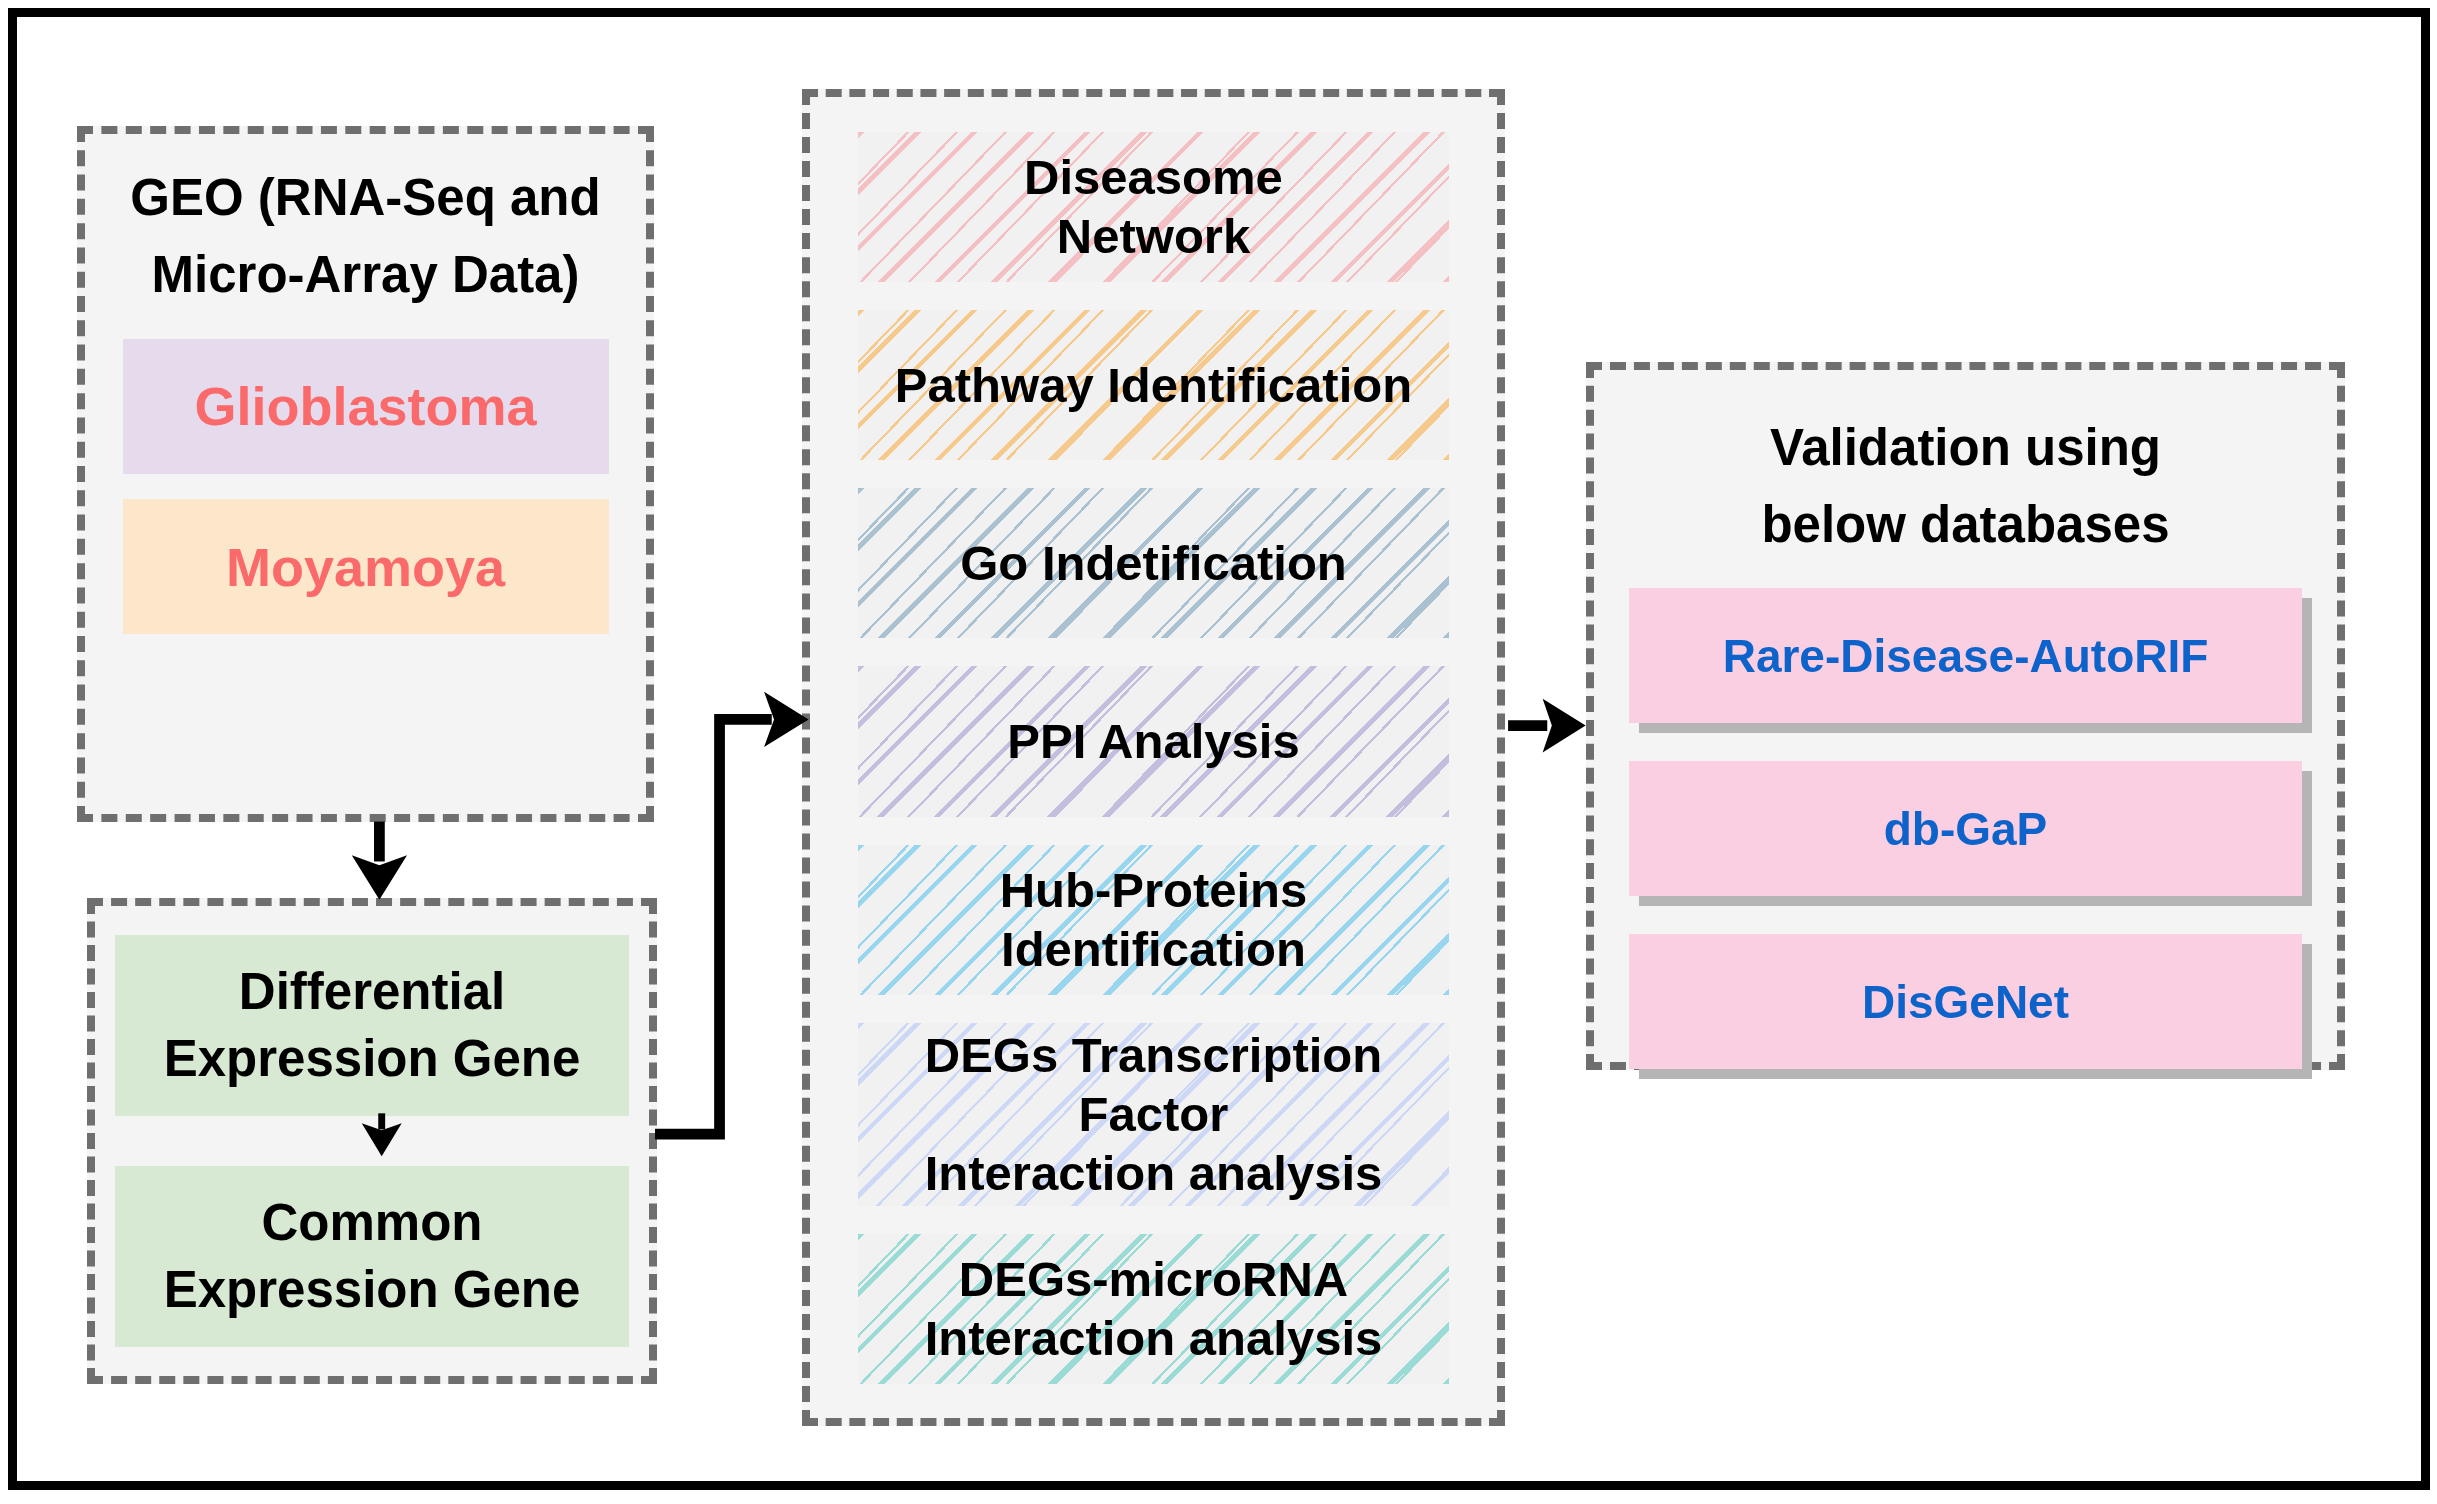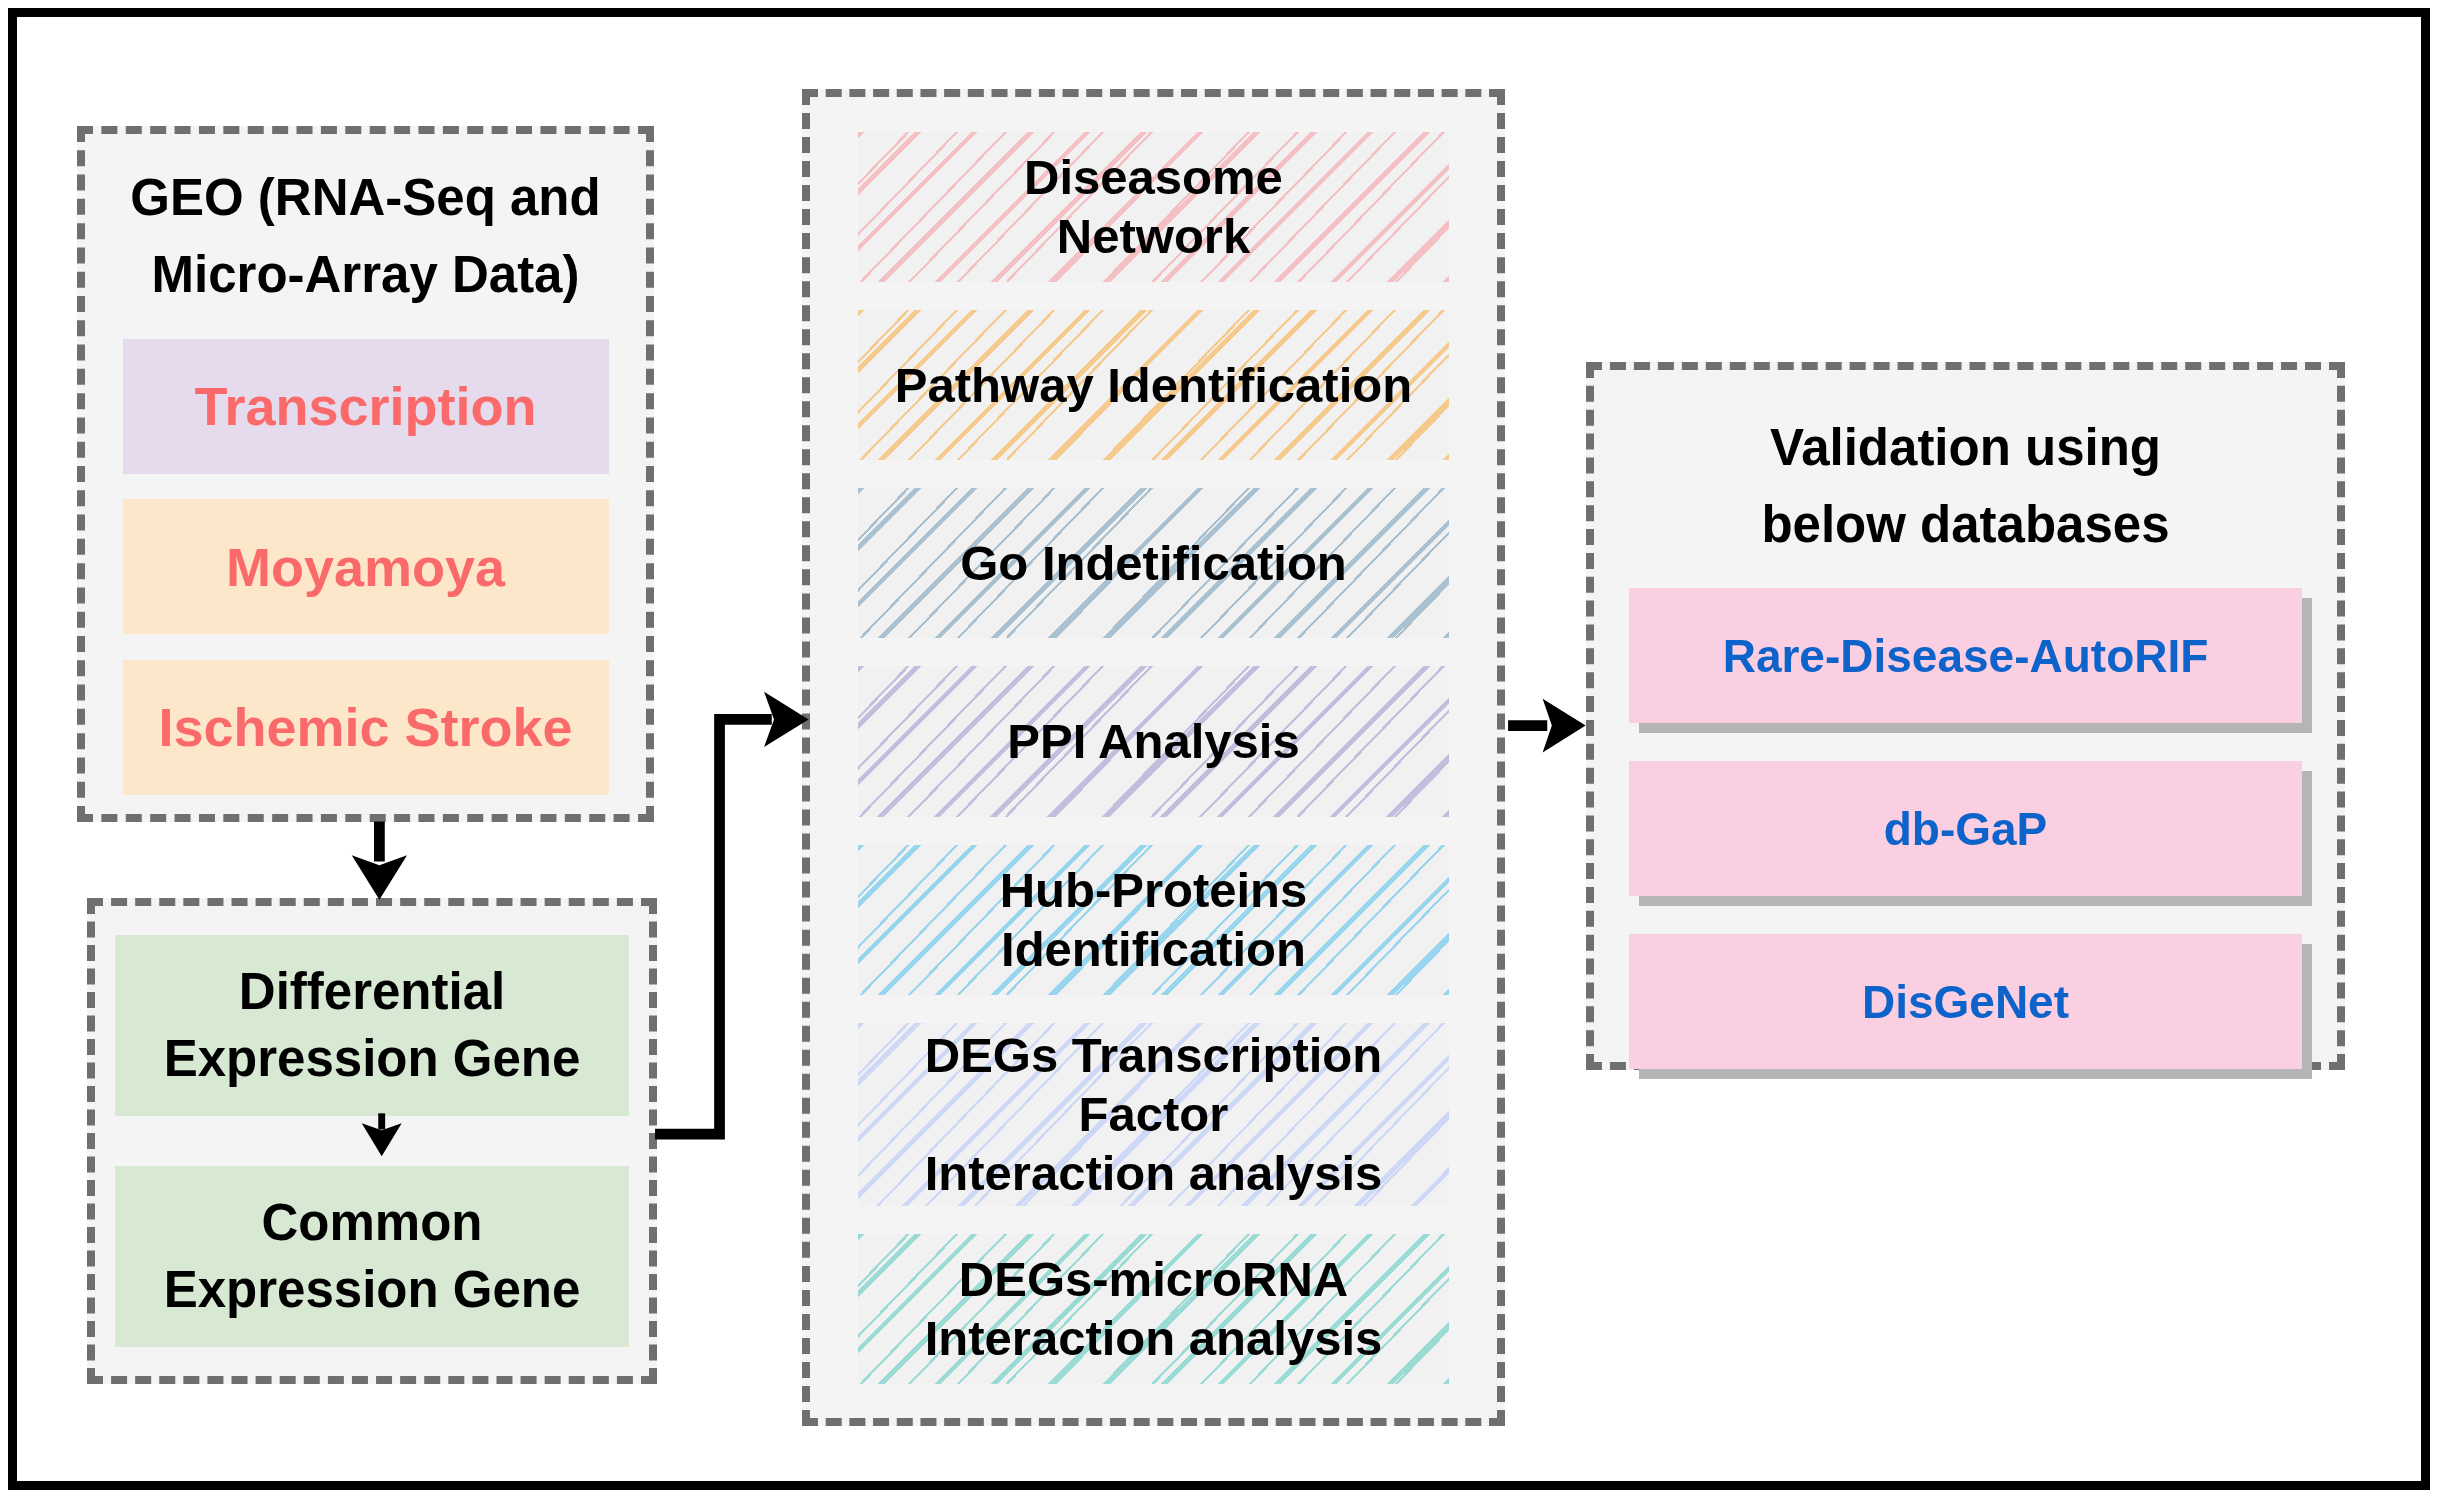--- a/index.html
+++ b/index.html
@@ -95,27 +95,24 @@
 </head>
 <body>
 
 <div class="canvas">
   <div class="frame"></div>
 
   <section class="panel geo">
     <h2 class="panel-title">GEO (RNA-Seq and
 Micro-Array Data)</h2>
     <div class="disease-box" style="background-color: rgb(229, 219, 236);">
-      <span style="color: rgb(251, 106, 106);">Transcription</span>
+      <span style="color: rgb(251, 106, 106);">Glioblastoma</span>
     </div>
     <div class="disease-box" style="background-color: rgb(253, 231, 203);">
       <span style="color: rgb(251, 106, 106);">Moyamoya</span>
-    </div>
-    <div class="disease-box" style="background-color: rgb(253, 231, 203);">
-      <span style="color: rgb(251, 106, 106);">Ischemic Stroke</span>
     </div>
   </section>
 
   <section class="panel deg">
     <div class="green-box" style="background-color: rgb(215, 232, 211);">Differential
 Expression Gene</div>
     <div class="green-box" style="background-color: rgb(215, 232, 211);">Common
 Expression Gene</div>
   </section>
 

